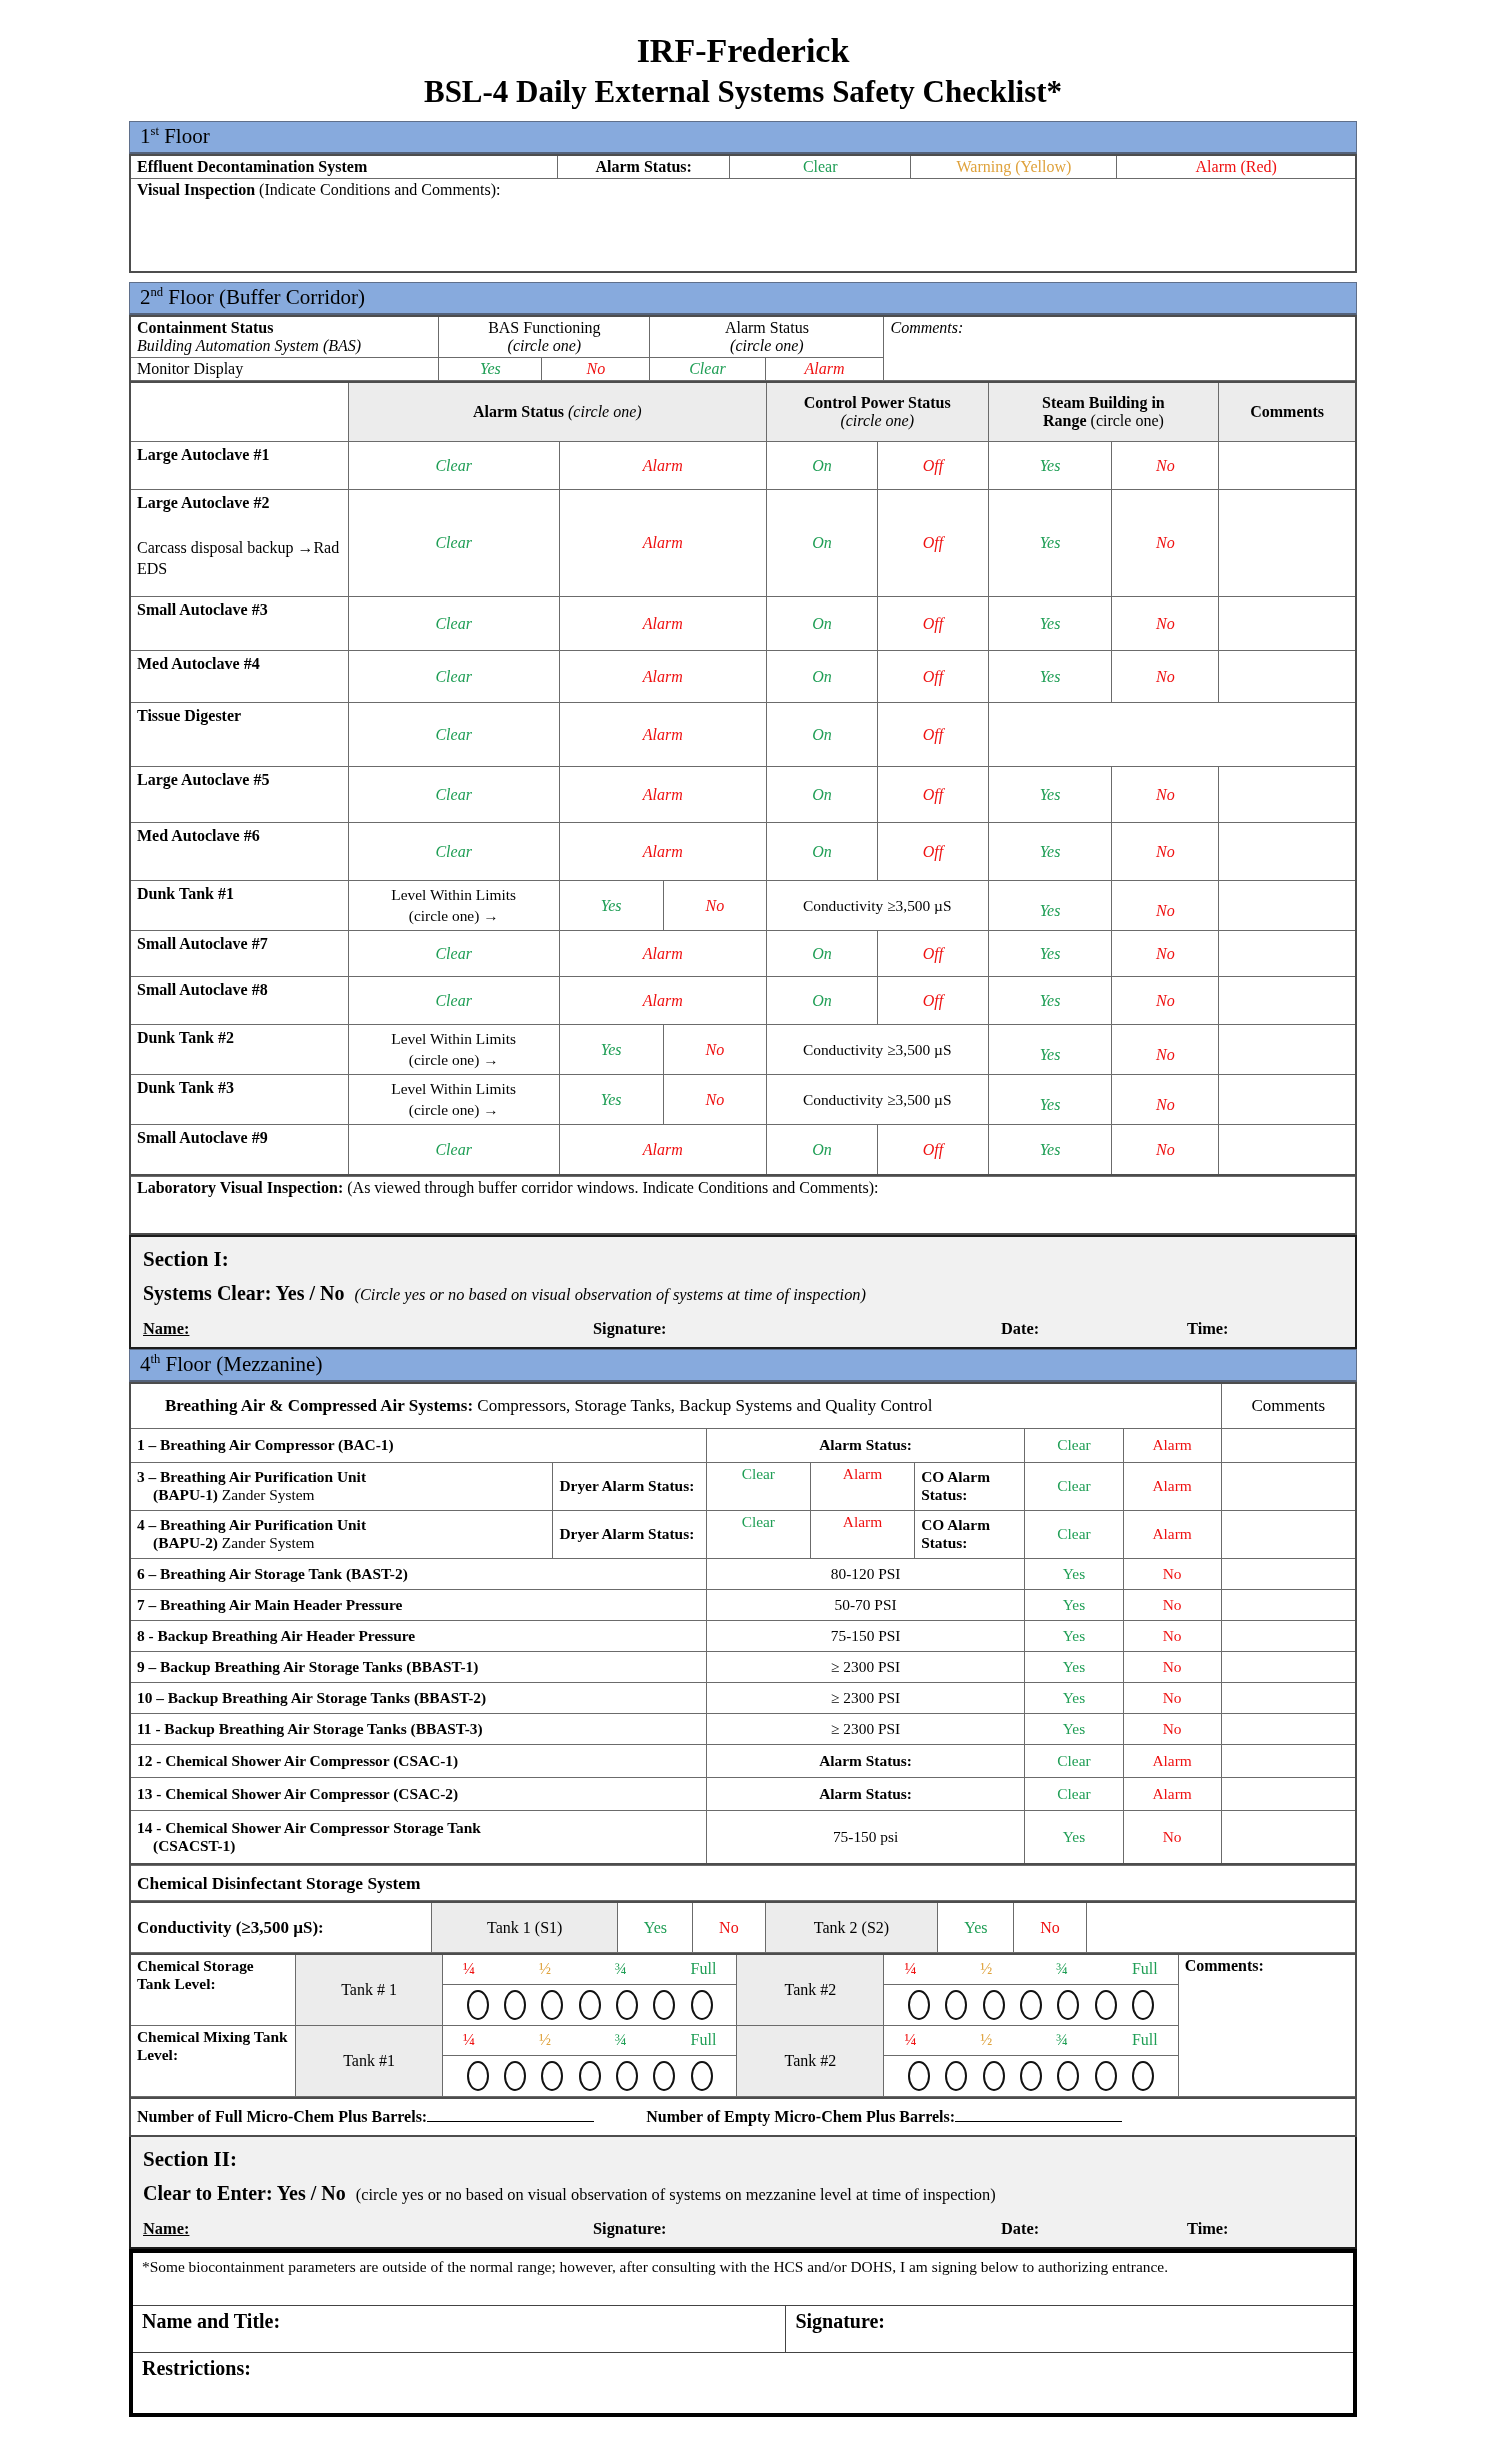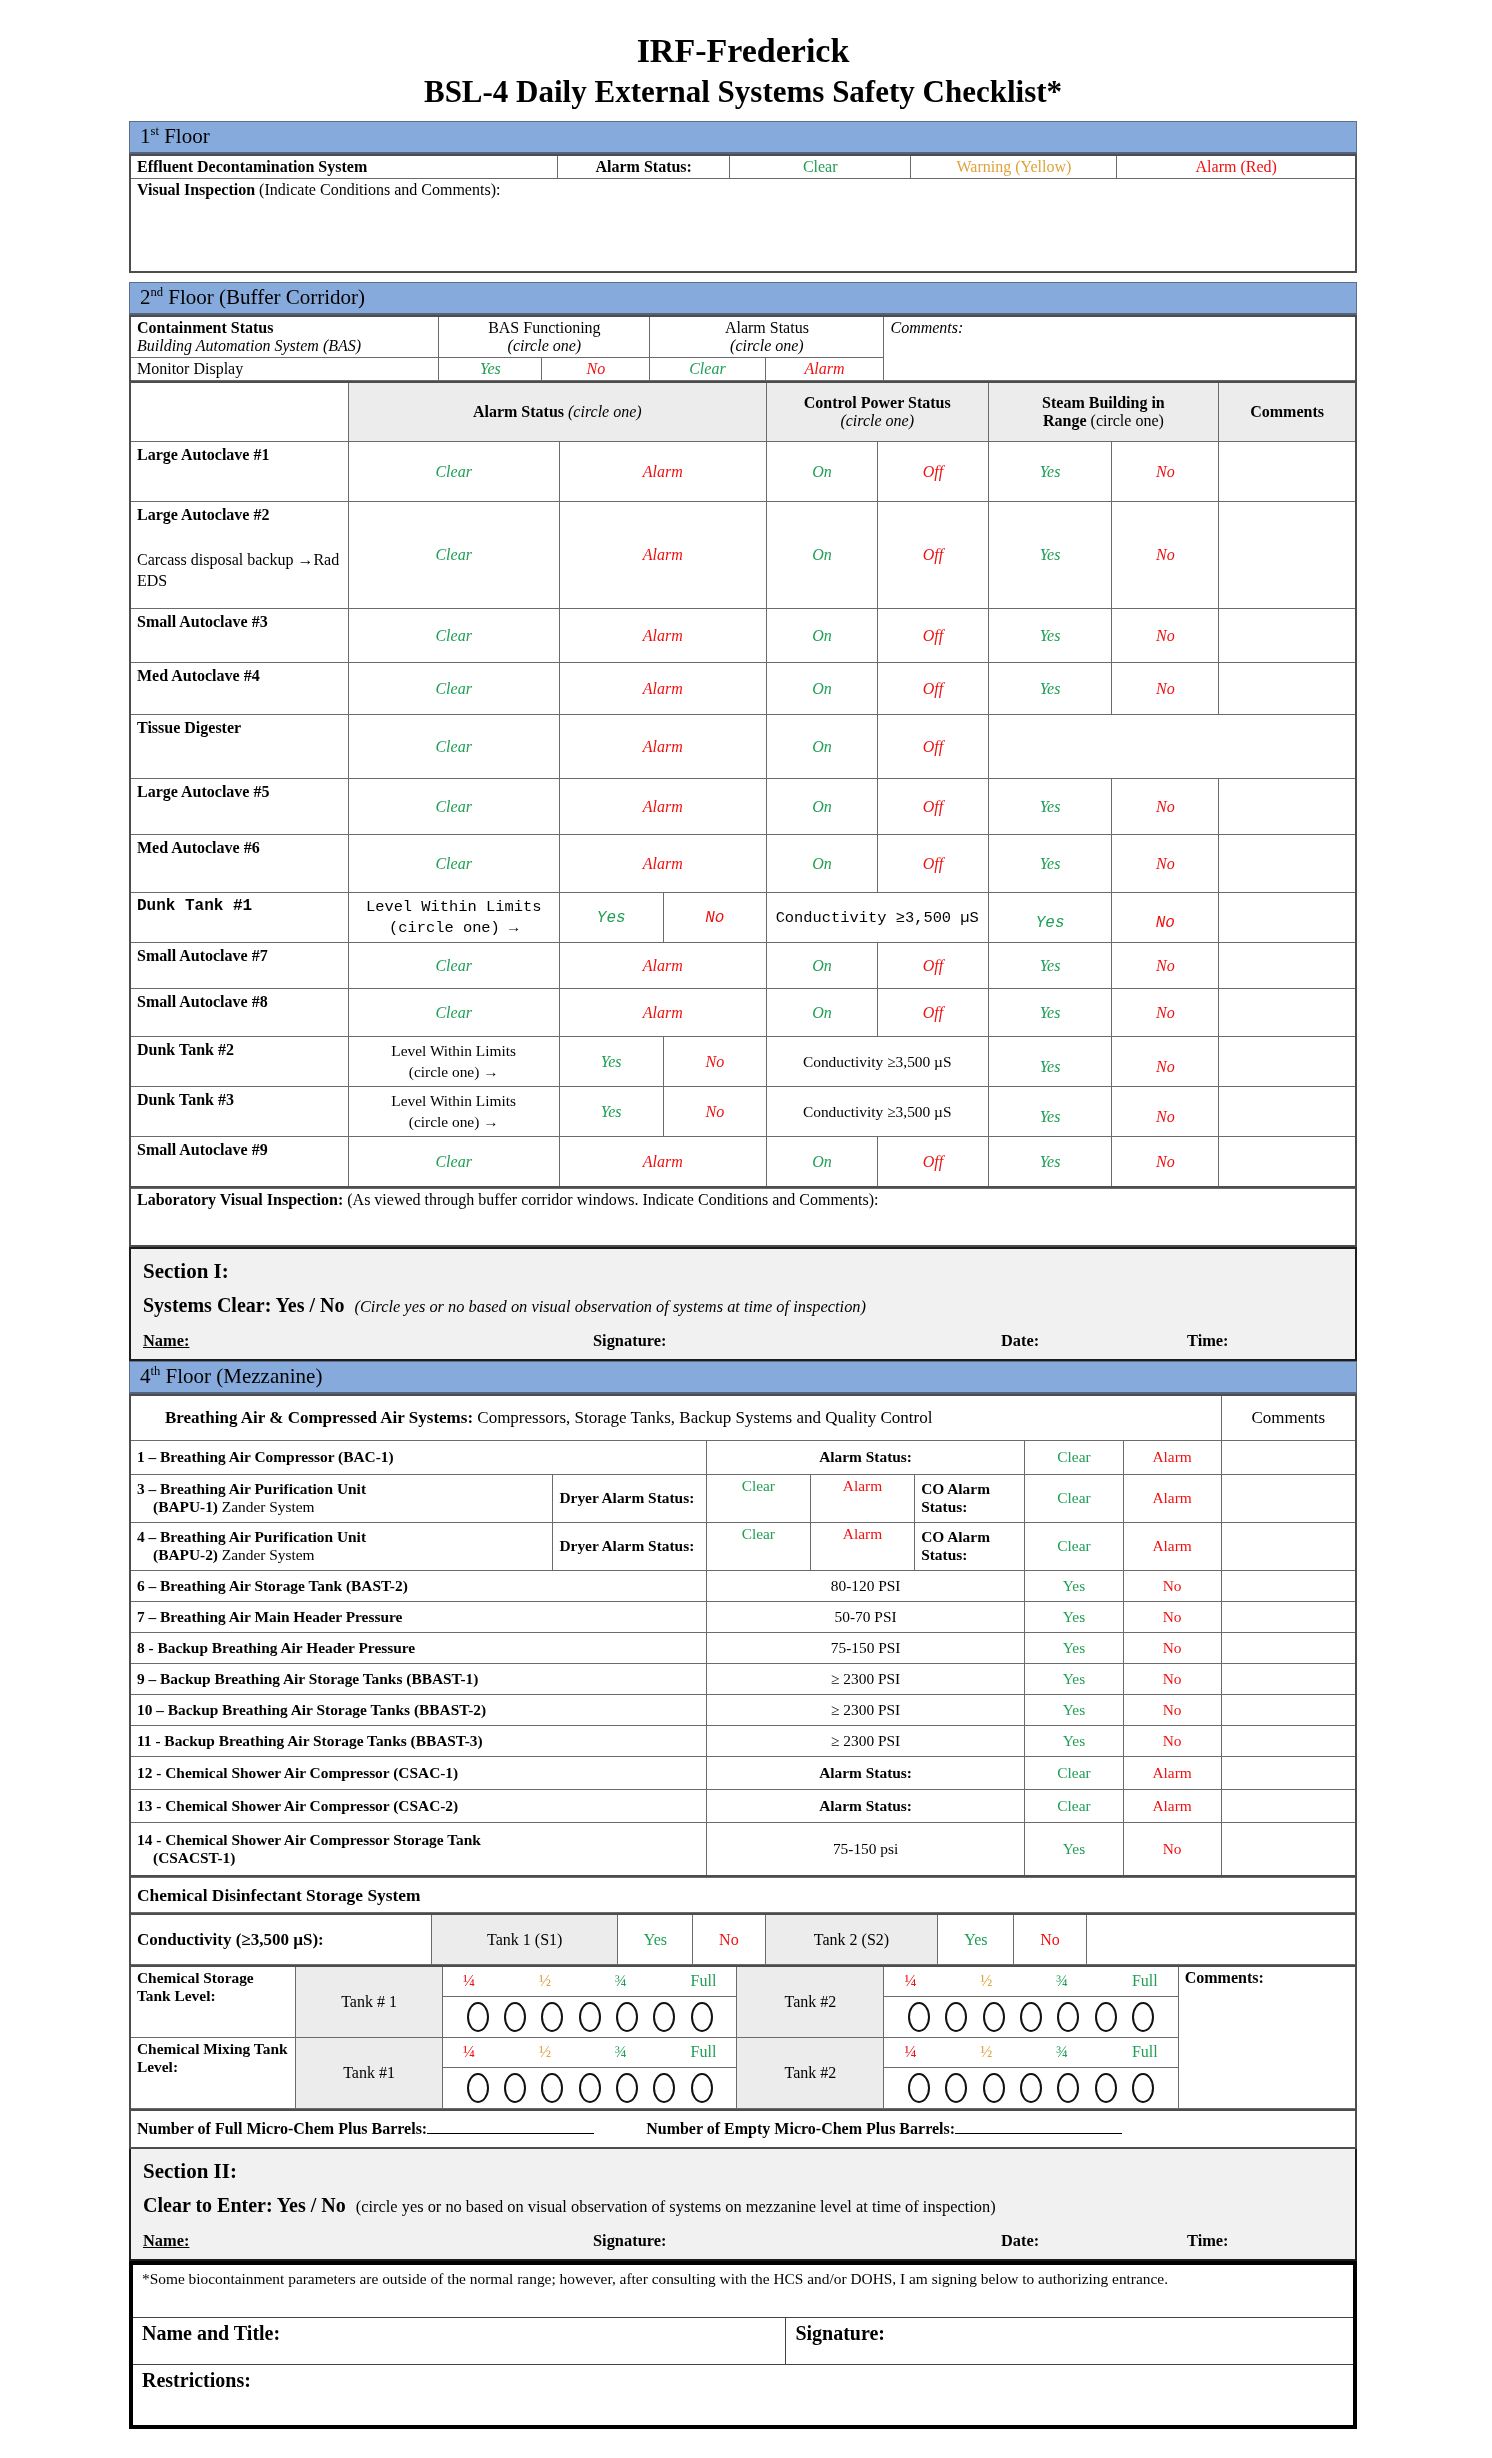--- a/index.html
+++ b/index.html
@@ -155,21 +155,21 @@
             <div class="it">(circle one)</div>
           </td>
         <td colspan="2" class="g c">
             <div class="b">Steam Building in</div>
             <div><span class="b">Range</span><span> (circle one)</span></div>
           </td>
         <td class="g c b">Comments</td>
       </tr>
     </thead>
     <tbody id="auto-body">
-        <tr style="height: 60px; margin-left: 40px;">
+        <tr style="height: 48px; margin-left: 40px;">
           <td class="lab">
             <div class="b">Large Autoclave #1</div>
           </td>
           <td class="c it green">Clear</td>
           <td class="c it red" colspan="2">Alarm</td>
           <td class="c it green">On</td>
           <td class="c it red">Off</td>
           <td class="c it green">Yes</td>
           <td class="c it red">No</td>
           <td></td>
@@ -238,21 +238,21 @@
             <div class="b">Med Autoclave #6</div>
           </td>
           <td class="c it green">Clear</td>
           <td class="c it red" colspan="2">Alarm</td>
           <td class="c it green">On</td>
           <td class="c it red">Off</td>
           <td class="c it green">Yes</td>
           <td class="c it red">No</td>
           <td></td>
         </tr>
-        <tr style="height: 50px; font-family: Liberation Mono, monospace;">
+        <tr style="height: 50px;">
           <td class="lab">
             <div class="b">Dunk Tank #1</div>
           </td>
           <td class="c lvl">
             <div>Level Within Limits</div>
             <div>(circle one) →</div>
           </td>
           <td class="c it green">Yes</td>
           <td class="c it red">No</td>
           <td class="c cond" colspan="2">Conductivity ≥3,500 µS</td>

